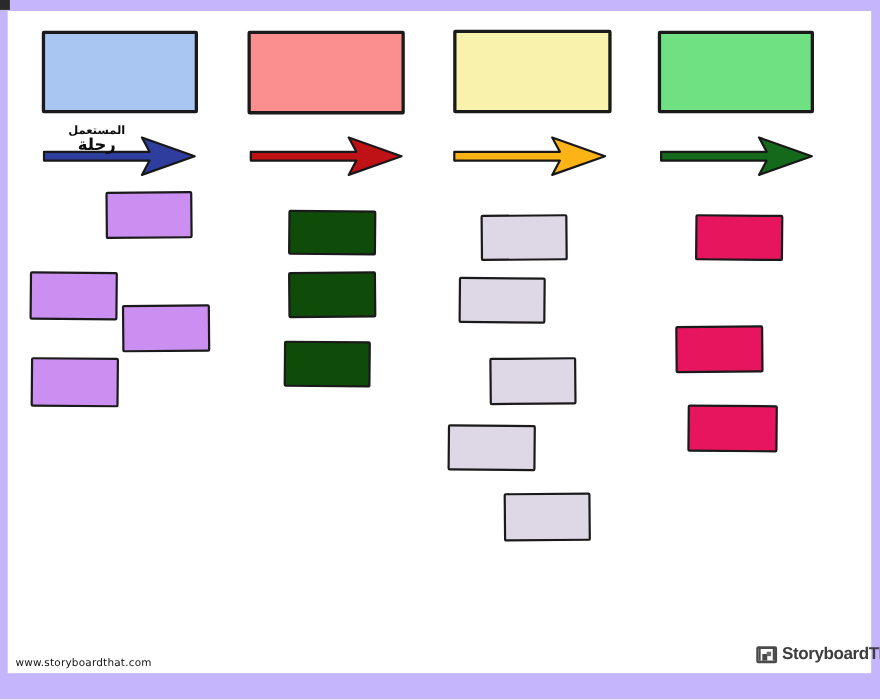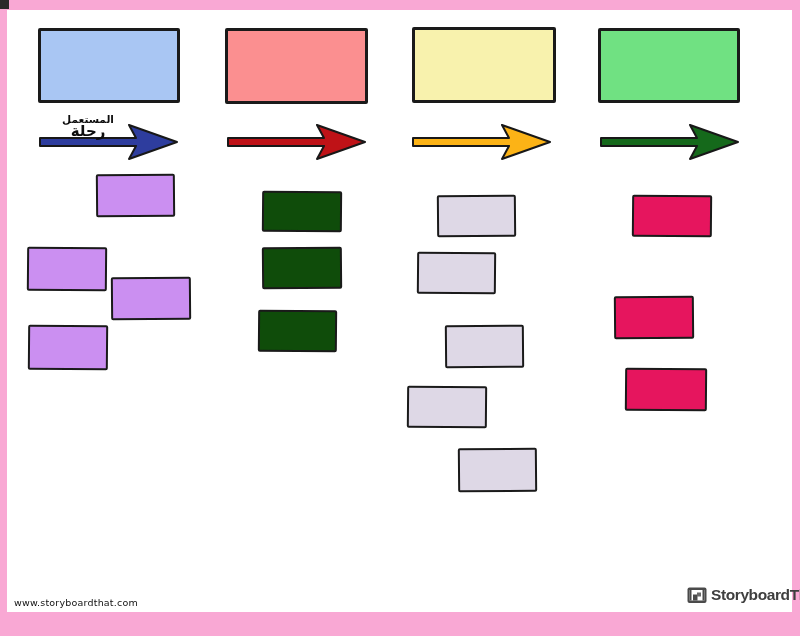--- a/index.html
+++ b/index.html
@@ -2,21 +2,21 @@
 <html><head>
 <meta charset="utf-8">
 <style>
   * { margin: 0; padding: 0; box-sizing: border-box; }
   html, body { width: 800px; height: 636px; overflow: hidden; }
   body { font-family: "DejaVu Sans", "Liberation Sans", sans-serif; }
 
   .frame {
     position: relative;
     width: 800px; height: 636px;
-    background: #f9a8d4;
+    background: #c4b5fd;
   }
   .canvas {
     position: absolute;
     left: 7px; top: 10px;
     width: 785px; height: 602px;
     background: #ffffff;
   }
   .corner-chip {
     position: absolute; left: 0; top: 0;
     width: 9px; height: 9px; background: #2a2a2a;

